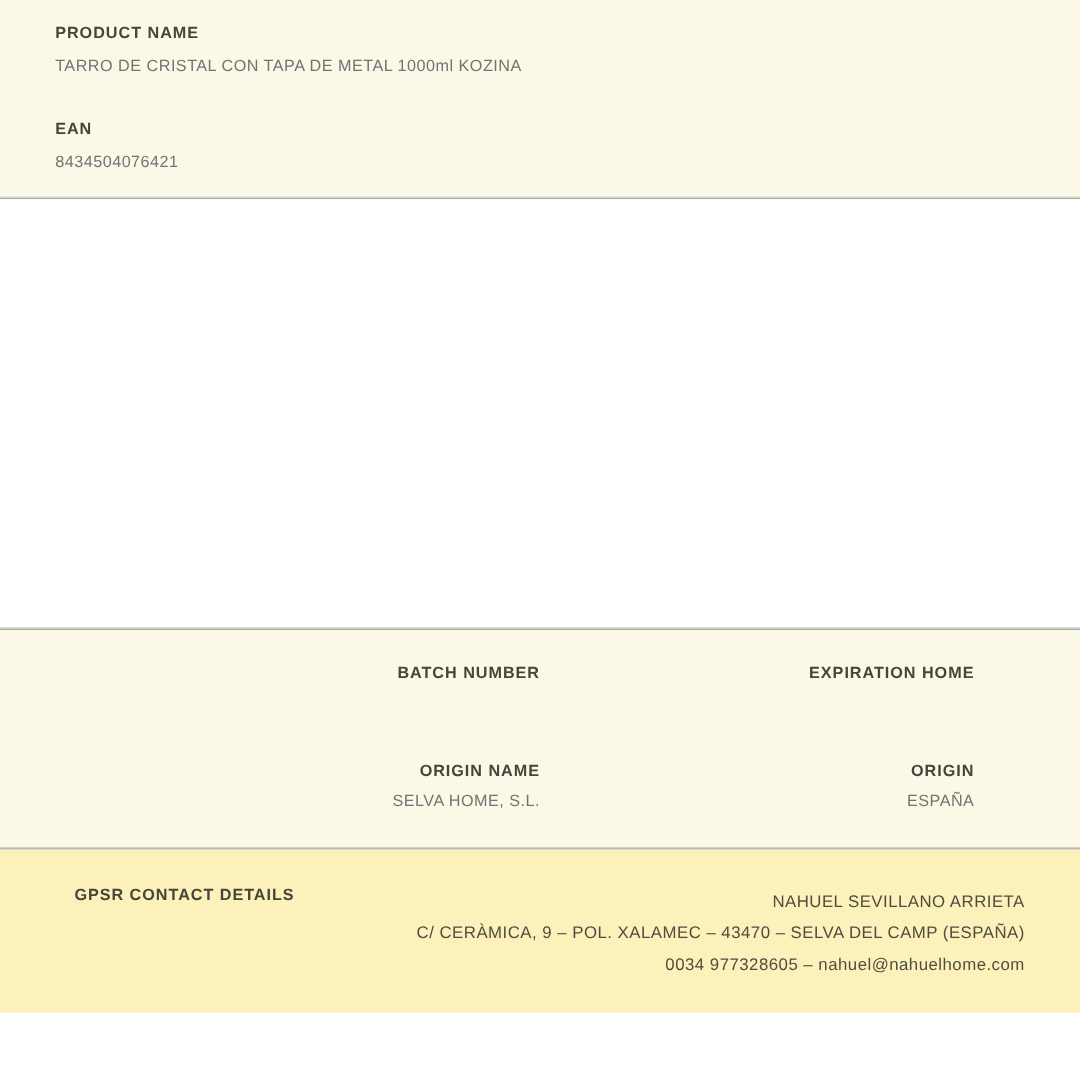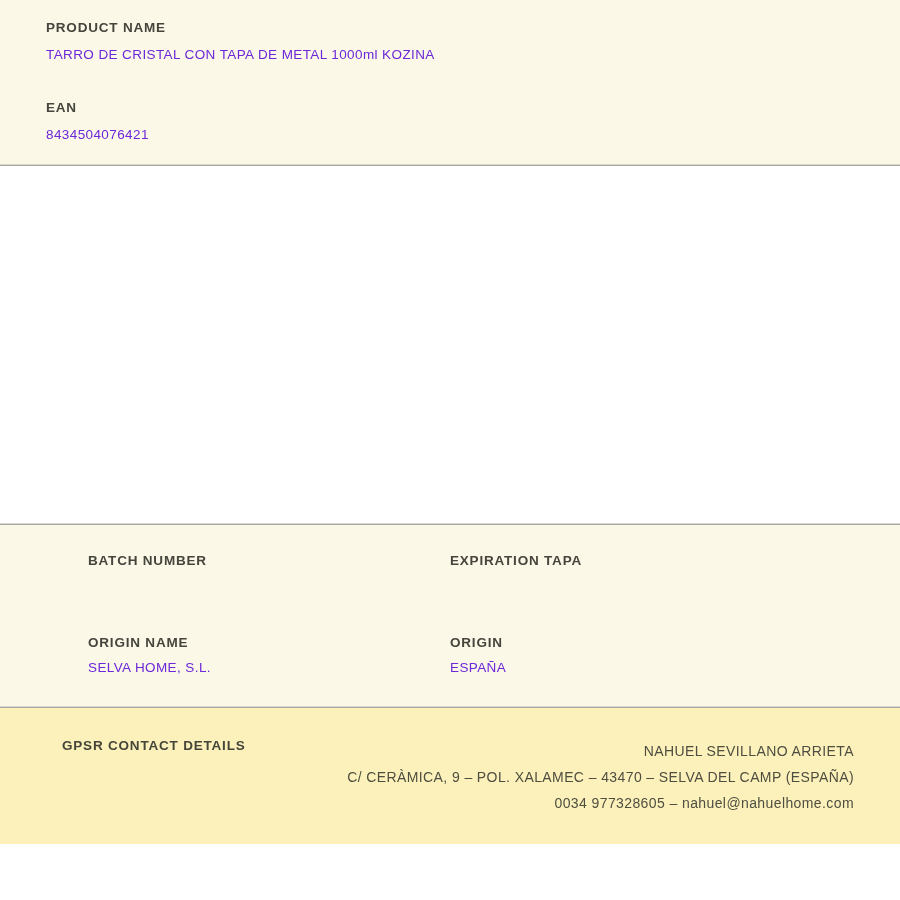--- a/index.html
+++ b/index.html
@@ -21,21 +21,21 @@
   .label {
     font-size: 13.5px;
     font-weight: bold;
     letter-spacing: 0.8px;
     color: #45453d;
     line-height: 16px;
   }
   .value {
     font-size: 13.5px;
     letter-spacing: 0.4px;
-    color: #6d28d9;
+    color: #737373;
     line-height: 16px;
   }
   .divider {
     height: 2px;
     background: #a9a9a2;
     border-top: 1px solid #d8d8d1;
     flex: 0 0 auto;
   }
 
   
@@ -61,21 +61,21 @@
     flex: 0 0 auto;
     padding-top: 28px;
   }
   .details-grid {
     width: 724px;
     margin: 0 auto;
     display: grid;
     grid-template-columns: 1fr 1fr;
     row-gap: 41px;
   }
-  .details-cell { text-align: left; }
+  .details-cell { text-align: right; }
   .details-cell .value { margin-top: 9px; min-height: 16px; }
 
   
   .section-gpsr {
     background: #fcf1bb;
     height: 136px;
     flex: 0 0 auto;
     padding: 30px 46px 0 46px;
     display: flex;
     justify-content: space-between;
@@ -123,21 +123,21 @@
 
   <div class="divider"></div>
 
   <div class="section-details">
     <div class="details-grid">
       <div class="details-cell">
         <div class="label">BATCH NUMBER</div>
         <div class="value"></div>
       </div>
       <div class="details-cell">
-        <div class="label">EXPIRATION TAPA</div>
+        <div class="label">EXPIRATION HOME</div>
         <div class="value"></div>
       </div>
       <div class="details-cell">
         <div class="label">ORIGIN NAME</div>
         <div class="value">SELVA HOME, S.L.</div>
       </div>
       <div class="details-cell">
         <div class="label">ORIGIN</div>
         <div class="value">ESPAÑA</div>
       </div>

